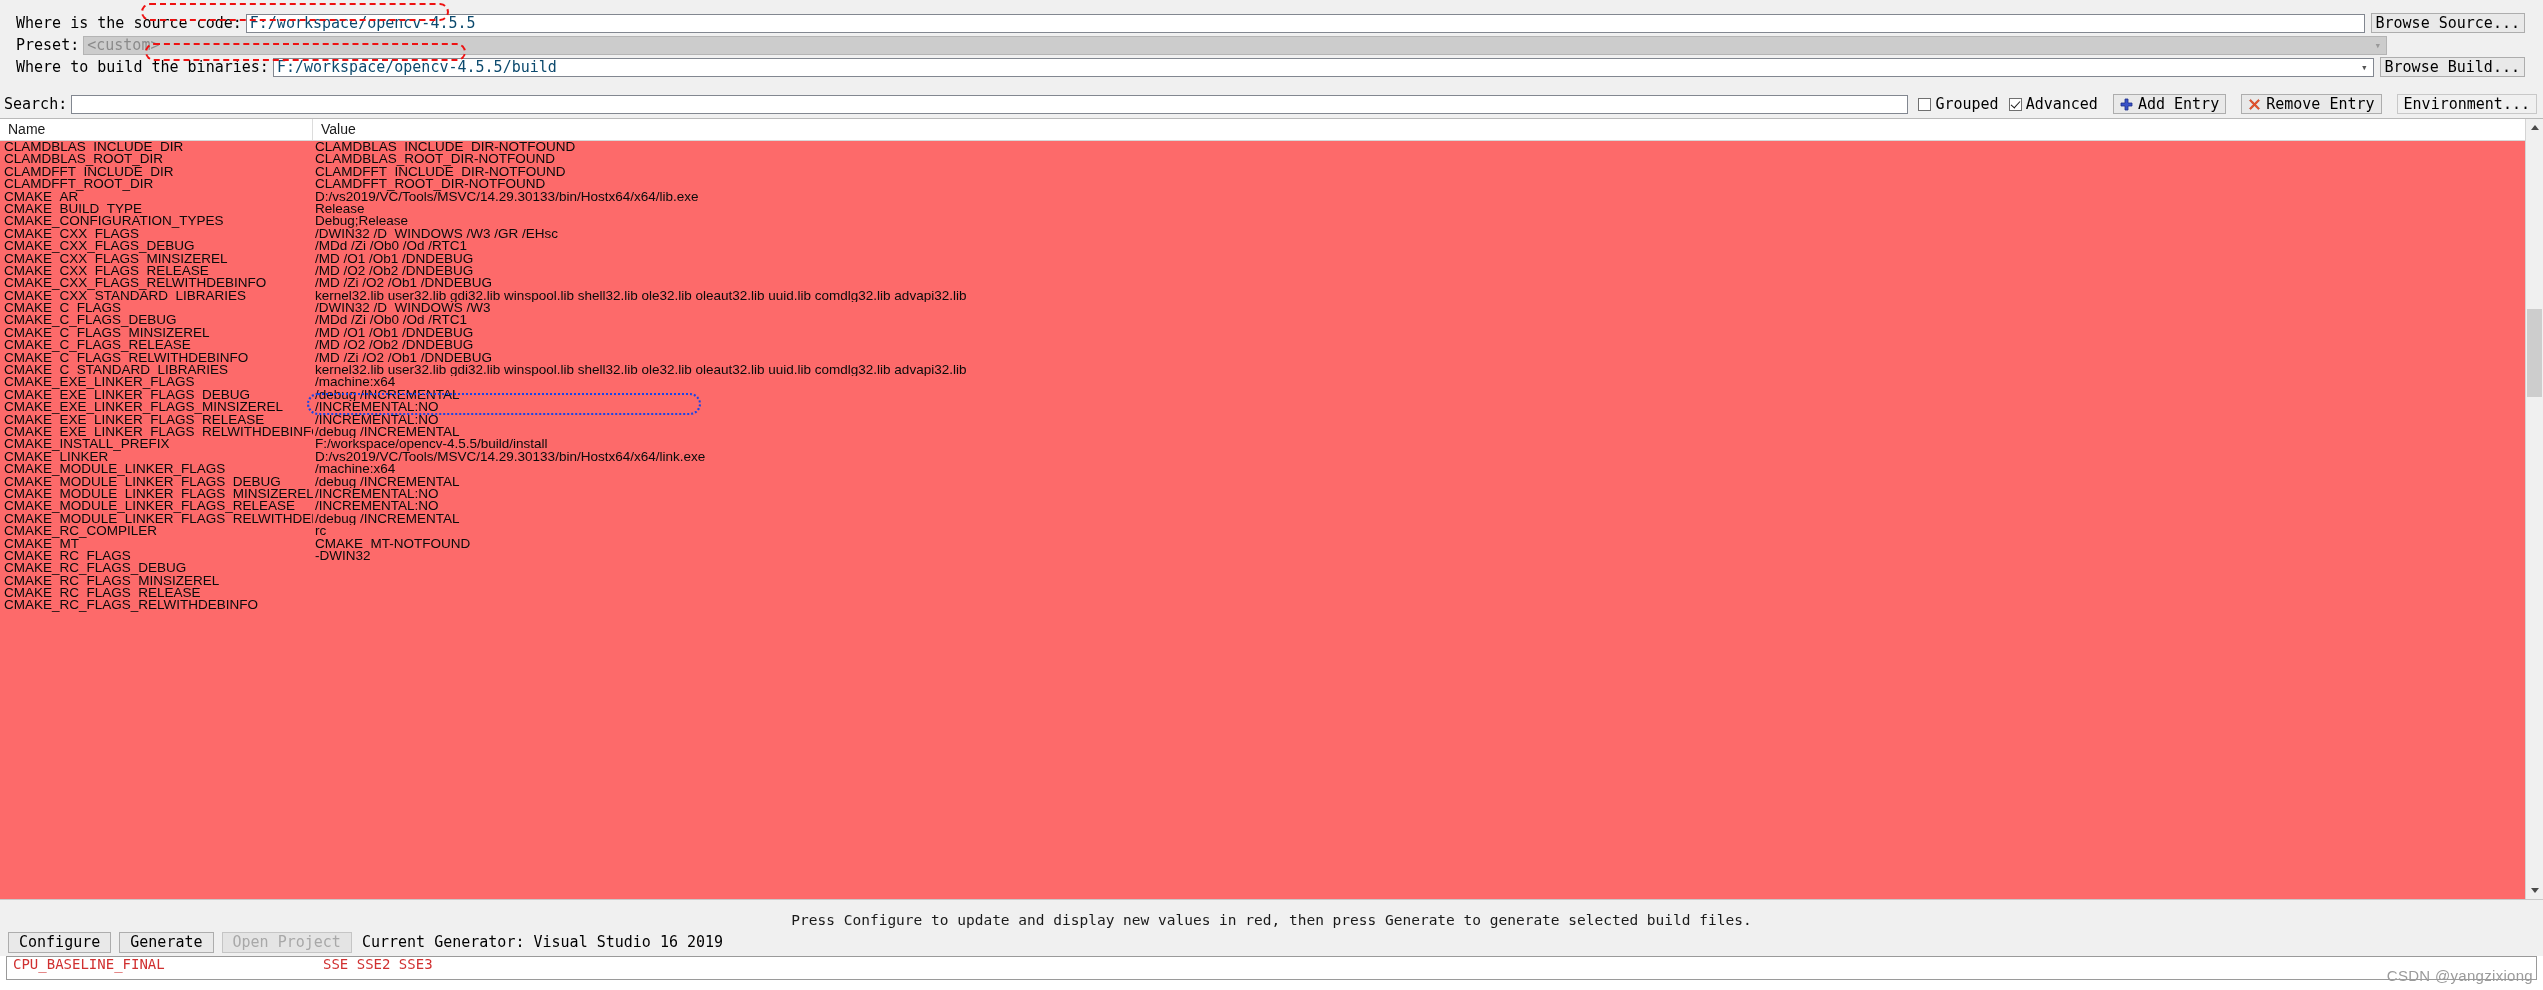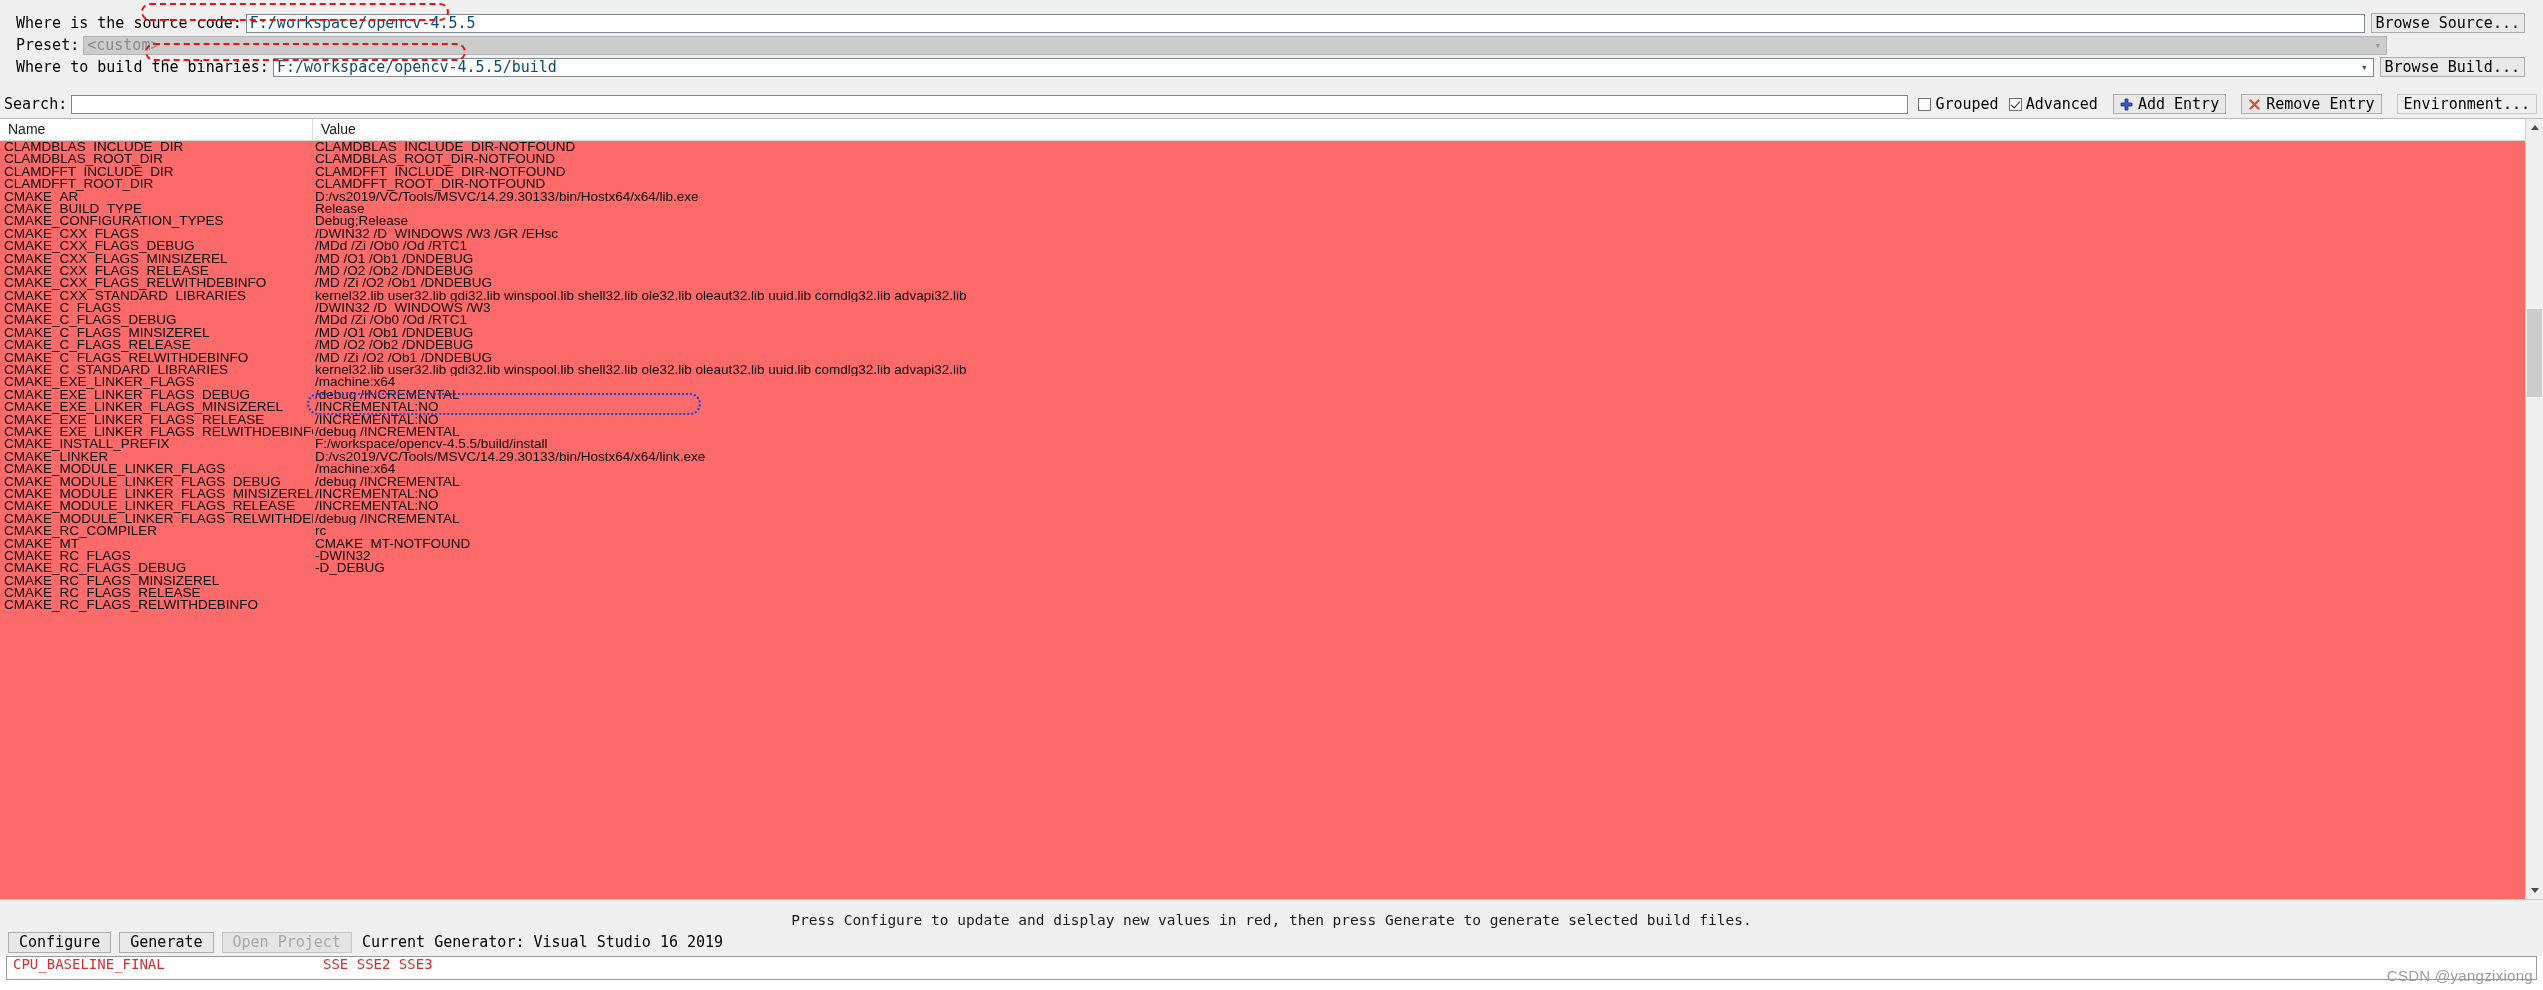--- a/index.html
+++ b/index.html
@@ -573,21 +573,20 @@
         <div class="trow">
           <div class="td td-name">CMAKE_MT</div>
           <div class="td td-value">CMAKE_MT-NOTFOUND</div>
         </div>
         <div class="trow">
           <div class="td td-name">CMAKE_RC_FLAGS</div>
           <div class="td td-value">-DWIN32</div>
         </div>
         <div class="trow">
           <div class="td td-name">CMAKE_RC_FLAGS_DEBUG</div>
-          <div class="td td-value">-D_DEBUG</div>
         </div>
         <div class="trow">
           <div class="td td-name">CMAKE_RC_FLAGS_MINSIZEREL</div>
           <div class="td td-value"></div>
         </div>
         <div class="trow">
           <div class="td td-name">CMAKE_RC_FLAGS_RELEASE</div>
           <div class="td td-value"></div>
         </div>
         <div class="trow">

